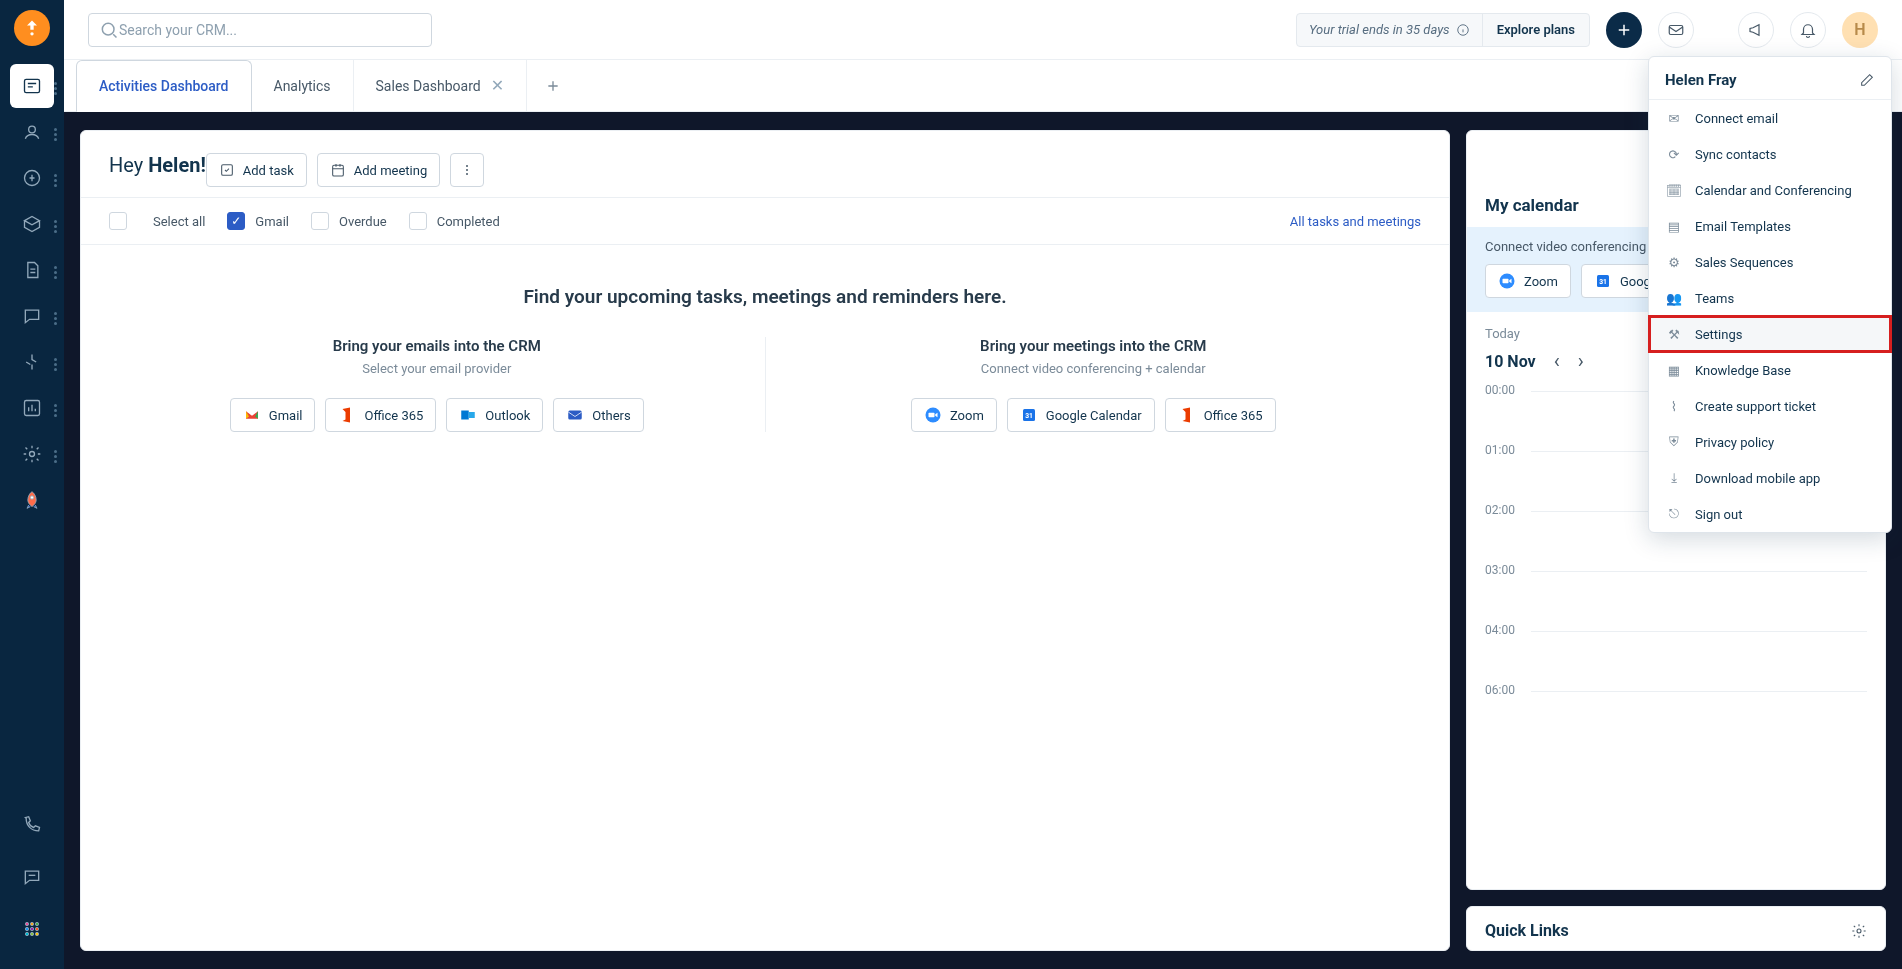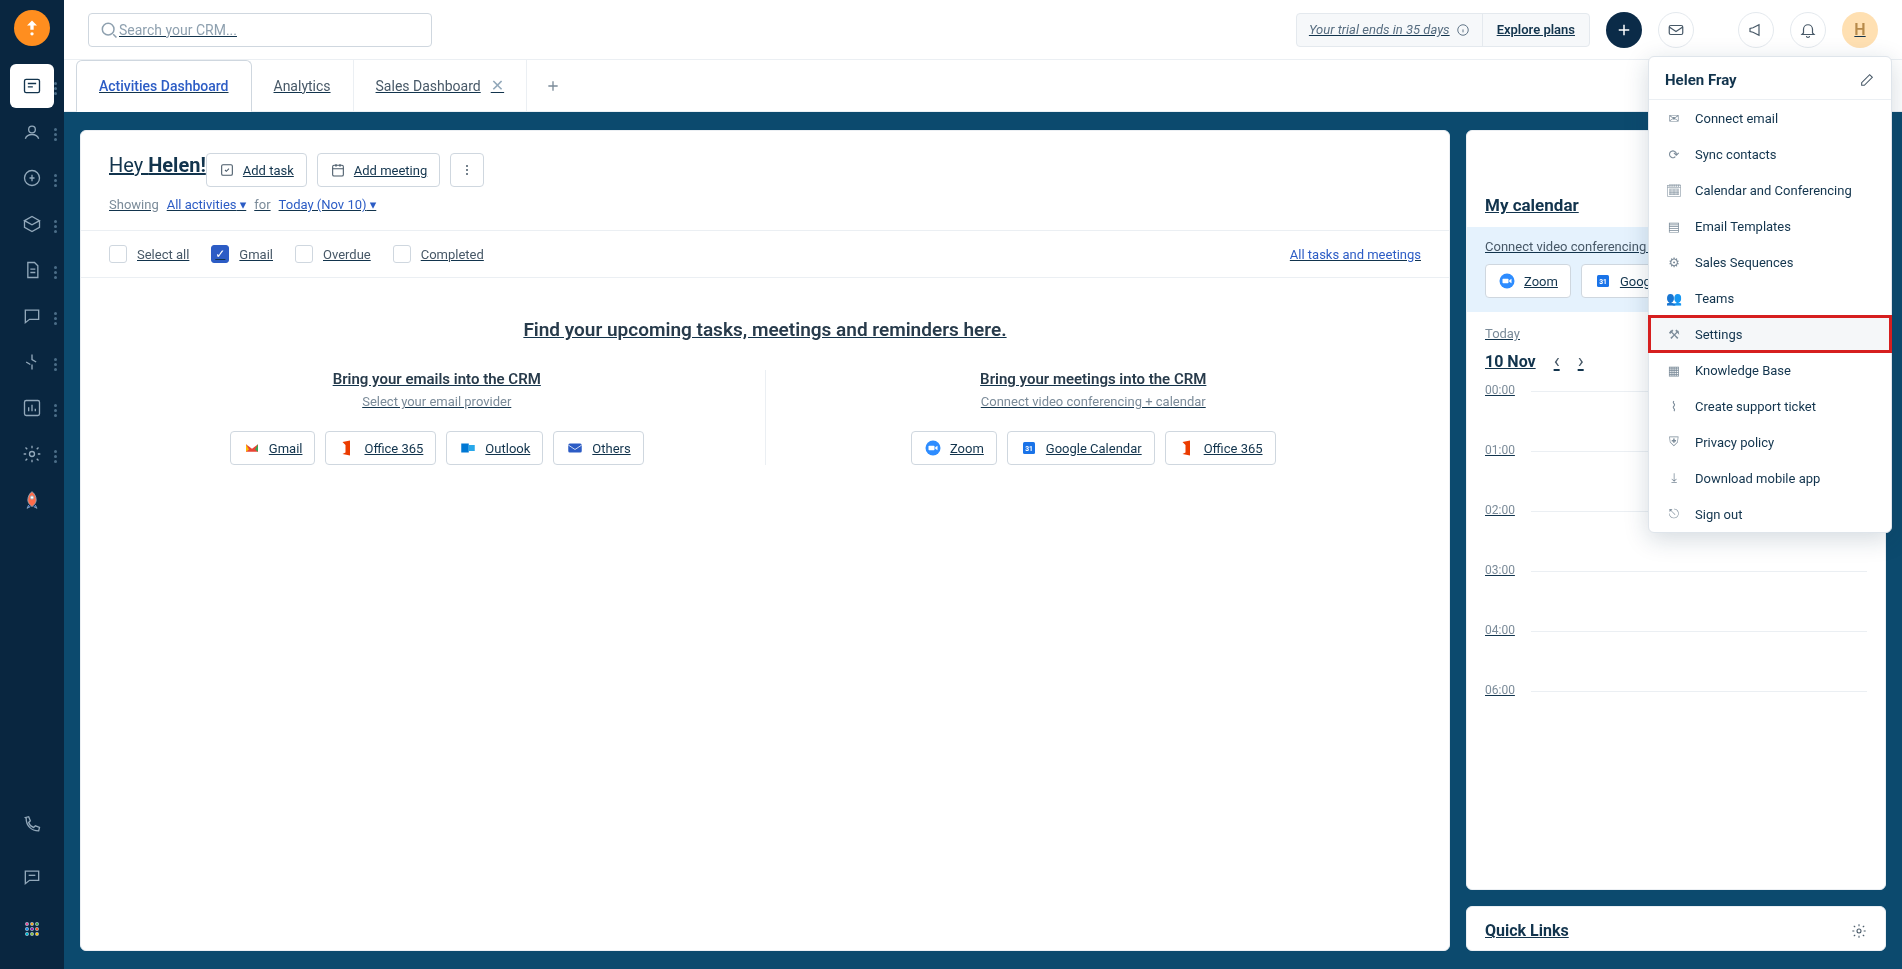--- a/index.html
+++ b/index.html
@@ -7,21 +7,21 @@
 .sidebar { width: 64px; background: #092640; display: flex; flex-direction: column; align-items: center; padding-top: 10px; }
 .sidebar-logo { width: 36px; height: 36px; background: #ff8e1f; border-radius: 50%; margin-bottom: 18px; display:flex; align-items:center; justify-content:center; }
 .sidebar-item { width: 44px; height: 44px; display:flex; align-items:center; justify-content:center; cursor:pointer; border-radius:6px; margin-bottom:2px; position:relative; }
 .sidebar-item.active { background:#fff; }
 .sidebar-item svg { stroke:#92a8ba; }
 .sidebar-item.active svg { stroke:#12344d; }
 .sidebar-item .dots { position:absolute; right:-4px; top:18px; width:4px; display:flex; flex-direction:column; gap:2px;}
 .sidebar-item .dots span{width:3px;height:3px;background:#4b6d88;border-radius:50%;}
 .sidebar-spacer { flex:1; }
 .sidebar-bottom { display:flex; flex-direction:column; align-items:center; padding-bottom:16px; gap:6px;}
-.main { flex:1; display:flex; flex-direction:column; background:#0c4a6e;text-decoration:underline; }
+.main { flex:1; display:flex; flex-direction:column; background:#0f172a; }
 .topbar { height:60px; background:#fff; display:flex; align-items:center; padding:0 24px 0 24px; gap:16px; border-bottom:1px solid #ebeff3;}
 .search-wrap { width:344px; height:34px; border:1px solid #cfd7df; border-radius:4px; display:flex; align-items:center; padding:0 10px; }
 .search-wrap input { border:none; outline:none; flex:1; font-size:14px; color:#12344d; }
 .search-wrap input::placeholder{color:#8ea0af;}
 .topbar-spacer{flex:1;}
 .trial-box{height:34px;border:1px solid #e4e9ee;border-radius:4px;display:flex;align-items:center;background:#f6f8fa;}
 .trial-text{padding:0 12px;font-size:13px;color:#576d80;font-style:italic;display:flex;align-items:center;gap:6px;}
 .trial-text svg{stroke:#576d80;}
 .explore{padding:0 14px;font-size:13px;font-weight:600;color:#12344d;border-left:1px solid #e4e9ee;height:100%;display:flex;align-items:center;cursor:pointer;}
 .icon-btn{width:36px;height:36px;border-radius:50%;border:1px solid #e4e9ee;display:flex;align-items:center;justify-content:center;cursor:pointer;background:#fff;}
@@ -309,28 +309,22 @@
             </div>
           <div class="pill-btn" style="width:34px;padding:0;justify-content:center;">
               <svg width="16" height="16" viewBox="0 0 24 24" fill="#475867">
                 <circle cx="12" cy="6" r="1.5"></circle>
                 <circle cx="12" cy="12" r="1.5"></circle>
                 <circle cx="12" cy="18" r="1.5"></circle>
               </svg>
             </div>
         </div>
       </div>
-      <div class="lp-subhead">
-        <span>Showing</span>
-        <span class="link"><span>All activities</span> ▾</span>
-        <span>for</span>
-        <span class="link"><span>Today (Nov 10)</span> ▾</span>
-      </div>
       <div class="lp-filters">
-        <label style="display:flex;align-items:center;gap:10px;cursor:pointer;">
+        <label style="display:flex;align-items:center;gap:26px;cursor:pointer;">
             <span class="chk"></span>
             <span>Select all</span>
           </label>
         <label style="display:flex;align-items:center;gap:10px;cursor:pointer;">
             <span class="chk checked"></span>
             <span>Gmail</span>
           </label>
         <label style="display:flex;align-items:center;gap:10px;cursor:pointer;">
             <span class="chk"></span>
             <span>Overdue</span>

